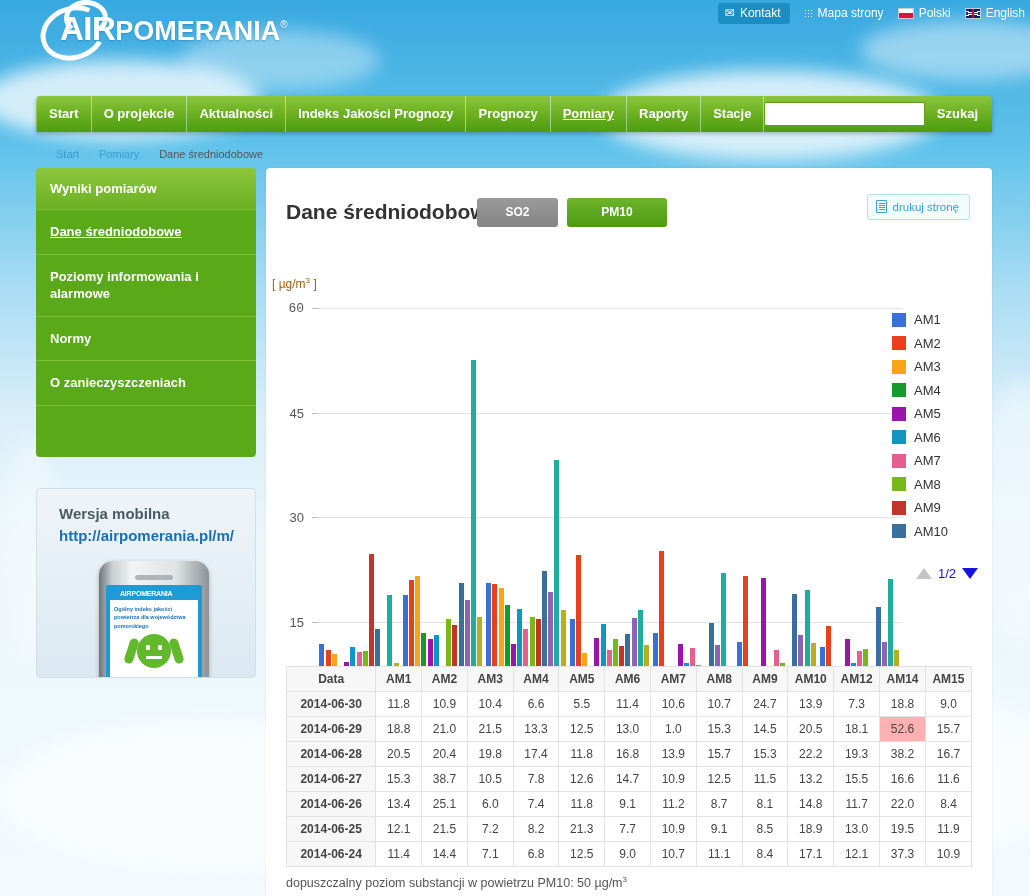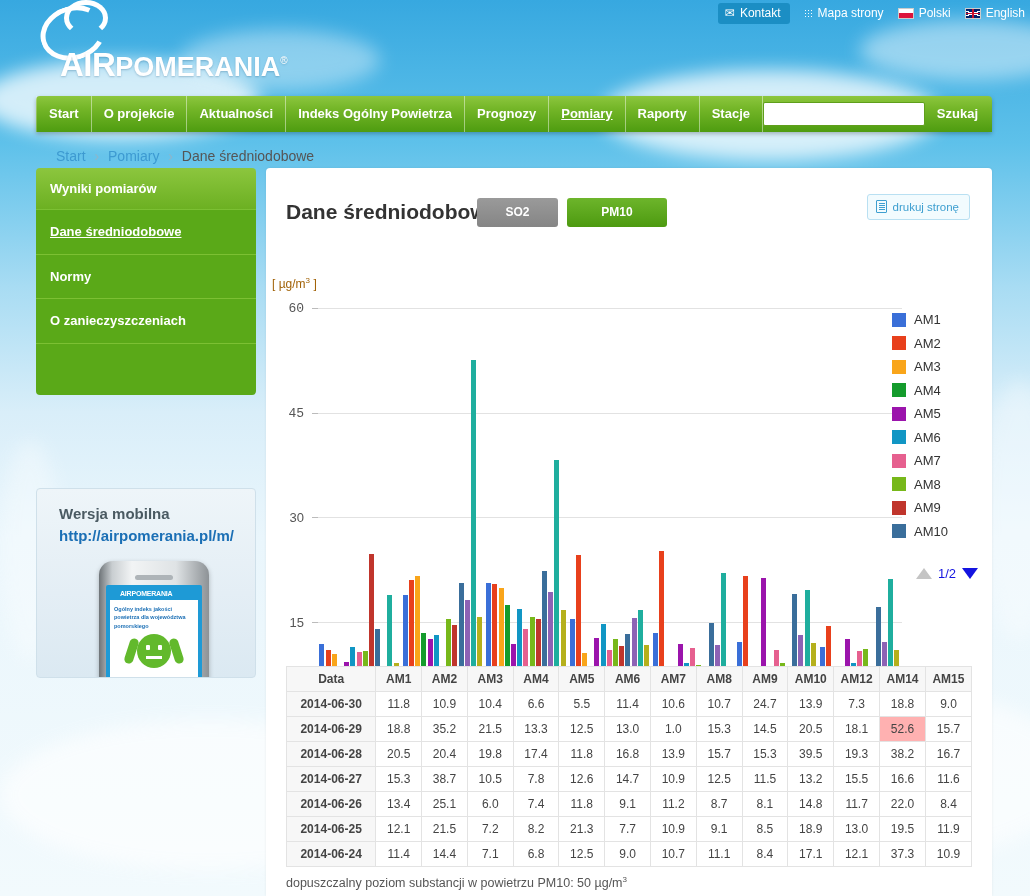--- a/index.html
+++ b/index.html
@@ -92,21 +92,21 @@
   .search-box {
     width: 205px; height: 24px; margin: 6px 0 0 0; border: 1px solid #5f9f1b;
     background:#fff; border-radius: 2px;
   }
   .search-box input { width:100%; height:100%; border:0; outline:0; padding: 0 5px;
      font-family:"Liberation Sans",sans-serif; font-size:12px; background:transparent;}
   .search-btn { color:#fff; font-size:13px; font-weight:bold; line-height:36px; padding: 0 14px 16px 12px; cursor:pointer;}
 
   
   .breadcrumb {
-    position:absolute; left: 56px; top: 148px; font-size: 14px; color:#5a7a8c; z-index: 11;
+    position:absolute; left: 56px; top: 148px; font-size: 11px; color:#5a7a8c; z-index: 11;
   }
   .breadcrumb a { color:#3d9ad1; text-decoration:none; }
   .breadcrumb .sep { color:#8fb6c9; margin: 0 5px; }
   .breadcrumb .cur { color:#555; }
 
   
   .sidebar { position:absolute; left:36px; top:168px; width:220px; z-index: 11;}
   .side-head {
     background: linear-gradient(to bottom, #8cc63e 0%, #6cb022 100%);
     color:#fff; font-weight:bold; font-size:13px; padding: 13px 14px;
@@ -232,31 +232,31 @@
   </a>
   <a>
     <span class="flag-en"></span>
     <span>English</span>
   </a>
 </div>
 
 <div class="logo-wrap">
   <div class="logo-cloud"></div>
   <div class="logo-cloud2"></div>
-  <div class="logo-text" style="margin-left:16px; position:relative;margin-top:36px;">
+  <div class="logo-text" style="margin-left:16px; position:relative;">
     <span>AIR</span><span class="thin">POMERANIA</span><span class="logo-reg">®</span>
   </div>
 </div>
 
 <div class="navbar">
   <div id="nav-items-host" style="display:flex;">
       <div class="nav-item">Start</div>
       <div class="nav-item">O projekcie</div>
       <div class="nav-item">Aktualności</div>
-      <div class="nav-item">Indeks Ogólny Powietrza</div>
+      <div class="nav-item">Indeks Jakości Prognozy</div>
       <div class="nav-item">Prognozy</div>
       <div class="nav-item active">Pomiary</div>
       <div class="nav-item">Raporty</div>
       <div class="nav-item">Stacje</div>
     </div>
   <div class="nav-spacer"></div>
   <div class="search-box">
     <input type="text" placeholder="" style="">
   </div>
   <div class="search-btn">Szukaj</div>
@@ -267,20 +267,21 @@
   <span class="sep">›</span>
   <a>Pomiary</a>
   <span class="sep">›</span>
   <span class="cur">Dane średniodobowe</span>
 </div>
 
 <div class="sidebar">
   <div class="side-head">Wyniki pomiarów</div>
   <div id="sidebar-items-host">
       <div class="side-item active">Dane średniodobowe</div>
+      <div class="side-item">Poziomy informowania i alarmowe</div>
       <div class="side-item">Normy</div>
       <div class="side-item">O zanieczyszczeniach</div>
     </div>
   <div class="side-foot"></div>
 </div>
 
 <div class="promo">
   <div class="promo-t1">Wersja mobilna</div>
   <div class="promo-t2">http://airpomerania.pl/m/</div>
   <div class="phone">
@@ -315,21 +316,21 @@
   <div class="chart" id="chart">
       <div class="yaxis-lbl" style="top: 418px;">0</div>
       <div class="tickmark" style="top: 418px;"></div>
       <div class="gridline" style="top: 313.5px;"></div>
       <div class="yaxis-lbl" style="top: 313.5px;">15</div>
       <div class="tickmark" style="top: 313.5px;"></div>
       <div class="gridline" style="top: 209px;"></div>
       <div class="yaxis-lbl" style="top: 209px;">30</div>
       <div class="tickmark" style="top: 209px;"></div>
       <div class="gridline" style="top: 104.5px;"></div>
-      <div class="yaxis-lbl" style="top: 104.5px; font-family: Liberation Mono, monospace;">45</div>
+      <div class="yaxis-lbl" style="top: 104.5px;">45</div>
       <div class="tickmark" style="top: 104.5px;"></div>
       <div class="gridline" style="top: 0px;"></div>
       <div class="yaxis-lbl" style="top: 0px; font-family: Liberation Mono, monospace;">60</div>
       <div class="tickmark" style="top: 0px;"></div>
       <div class="axisline" style="top: 418px;"></div>
       <div class="group" style="left: 1.41429px; width: 80.6px; height: 418px; bottom: 27px;">
         <div class="bar" title="AM1: 11.8" style="height: 82.2067px; background: rgb(58, 111, 216);"></div>
         <div class="bar" title="AM2: 10.9" style="height: 75.9367px; background: rgb(232, 64, 28);"></div>
         <div class="bar" title="AM3: 10.4" style="height: 72.4533px; background: rgb(249, 165, 26);"></div>
         <div class="bar" title="AM4: 6.6" style="height: 45.98px; background: rgb(20, 155, 44);"></div>
@@ -522,21 +523,21 @@
           <td>10.7</td>
           <td>24.7</td>
           <td>13.9</td>
           <td>7.3</td>
           <td>18.8</td>
           <td>9.0</td>
         </tr>
         <tr>
           <td class="datecell">2014-06-29</td>
           <td>18.8</td>
-          <td>35.2</td>
+          <td>21.0</td>
           <td>21.5</td>
           <td>13.3</td>
           <td>12.5</td>
           <td>13.0</td>
           <td>1.0</td>
           <td>15.3</td>
           <td>14.5</td>
           <td>20.5</td>
           <td>18.1</td>
           <td class="alarm">52.6</td>
@@ -546,21 +547,21 @@
           <td class="datecell">2014-06-28</td>
           <td>20.5</td>
           <td>20.4</td>
           <td>19.8</td>
           <td>17.4</td>
           <td>11.8</td>
           <td>16.8</td>
           <td>13.9</td>
           <td>15.7</td>
           <td>15.3</td>
-          <td>39.5</td>
+          <td>22.2</td>
           <td>19.3</td>
           <td>38.2</td>
           <td>16.7</td>
         </tr>
         <tr>
           <td class="datecell">2014-06-27</td>
           <td>15.3</td>
           <td>38.7</td>
           <td>10.5</td>
           <td>7.8</td>

